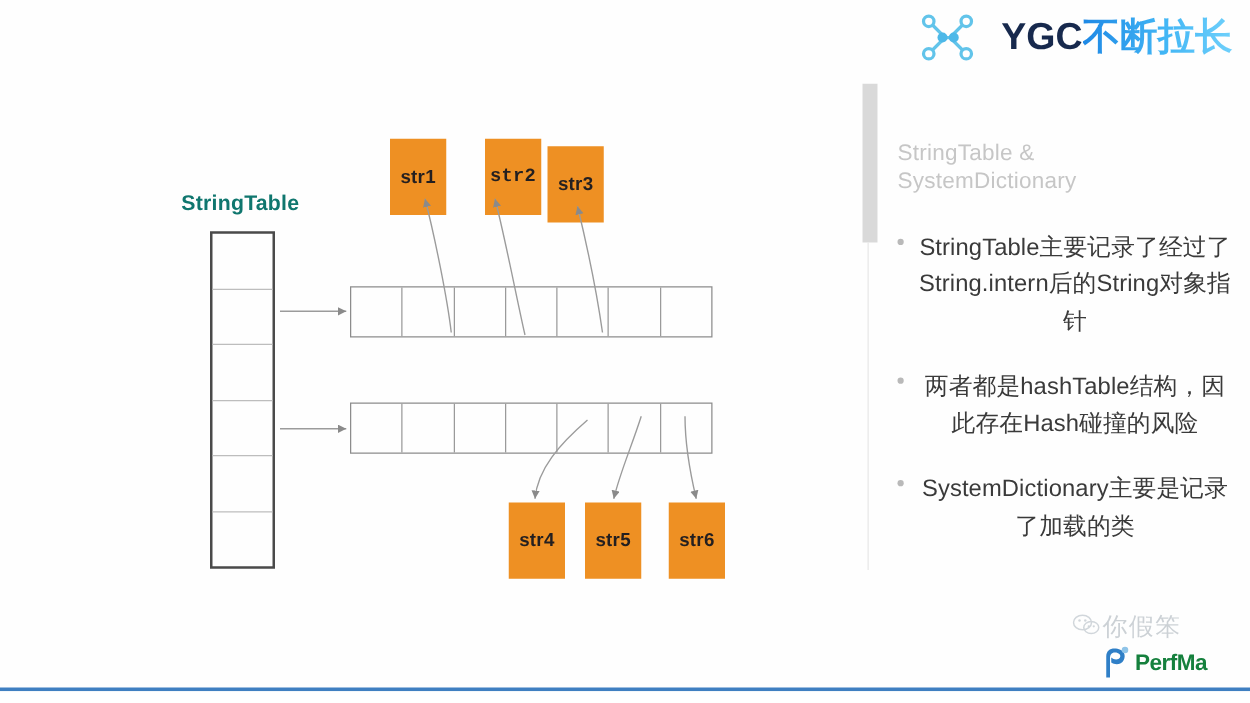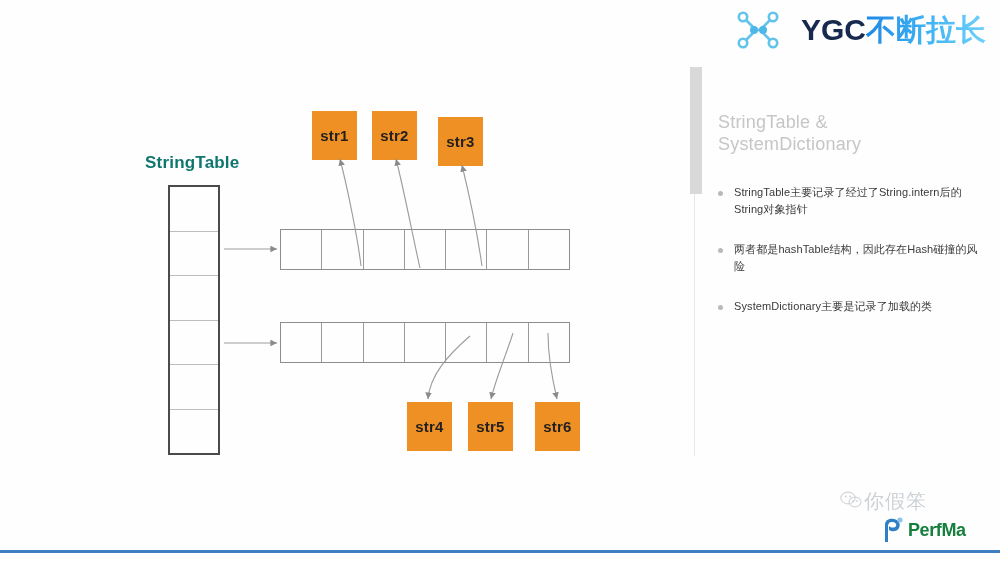--- a/index.html
+++ b/index.html
@@ -72,23 +72,24 @@
     font-weight: normal;
     letter-spacing: .2px;
     white-space: pre-line;
   }
   .bullets { margin-top: 28px; }
   .bullet {
     position: relative;
     padding-left: 16px;
     margin-bottom: 23px;
     color: #3a3a3a;
-    font-size: 11px;
+    font-size: 19px;
     line-height: 1.55;
     letter-spacing: .1px;
+    text-align: center;
   }
   .bullet .dot {
     position: absolute;
     left: 0;
     top: 7px;
     width: 5px;
     height: 5px;
     border-radius: 50%;
     background: #b9b9b9;
   }
@@ -136,43 +137,43 @@
   .hrow .cell {
     flex: 1 1 0;
     border-right: 1px solid #9a9a9a;
     box-sizing: border-box;
   }
   .hrow .cell:last-child { border-right: none; }
 
   .strbox {
     position: absolute;
     width: 45px;
-    height: 49px;
+    height: 61px;
     background: #ee9023;
     color: #231f20;
     font-size: 15px;
     font-weight: bold;
     display: flex;
     align-items: center;
     justify-content: center;
     letter-spacing: .2px;
   }
   .s1 { left: 312px; top: 111px; }
-  .s2 { left: 372px; top: 111px; }
+  .s2 { left: 388px; top: 111px; font-family: Liberation Mono, monospace; }
   .s3 { left: 438px; top: 117px; text-align: right; }
   .s4 { left: 407px; top: 402px; text-align: right; }
   .s5 { left: 468px; top: 402px; }
   .s6 { left: 535px; top: 402px; }
 
   .arrows { position: absolute; left: 0; top: 0; width: 690px; height: 562px; }
 
   
   .watermark {
     position: absolute;
-    left: 840px;
+    left: 858px;
     top: 488px;
     width: 120px;
     height: 34px;
     opacity: .30;
     color: #5a6b7a;
     font-size: 20px;
     letter-spacing: 1px;
     white-space: nowrap;
     font-family: "DejaVu Sans", sans-serif;
   }

